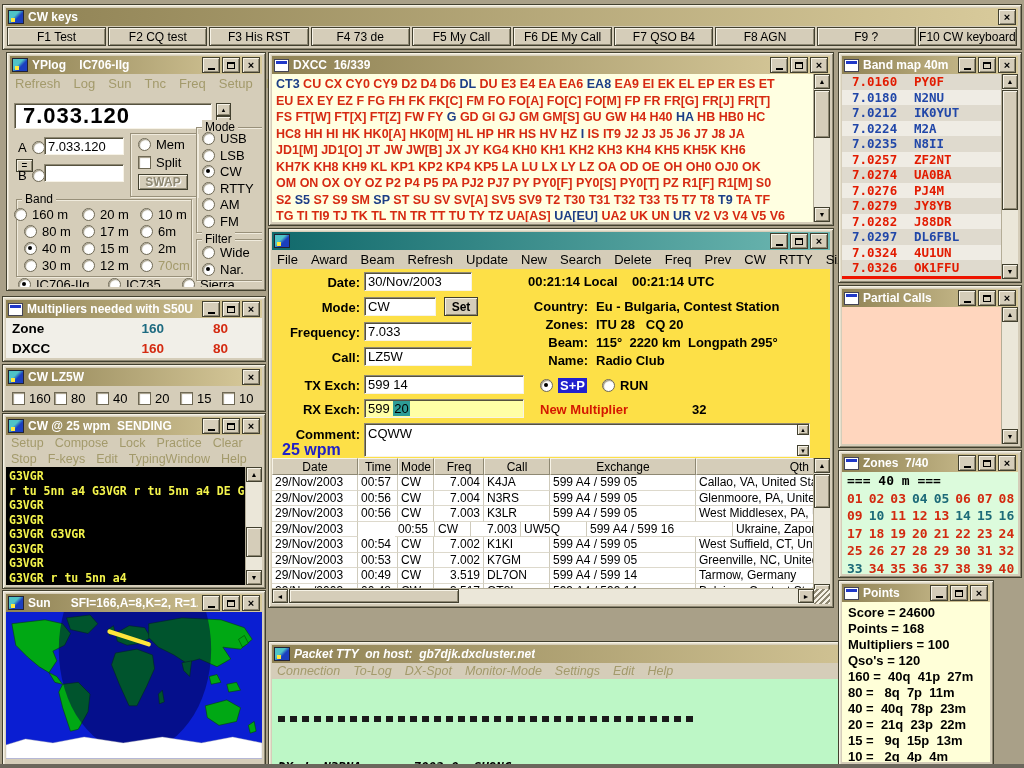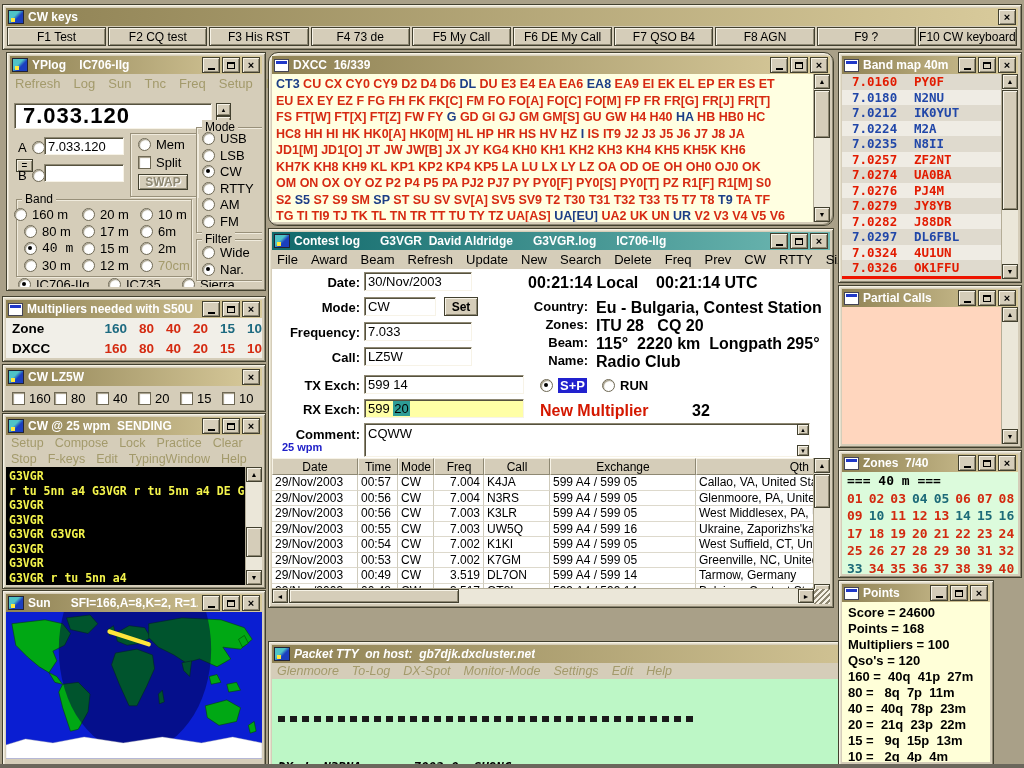--- a/index.html
+++ b/index.html
@@ -69,58 +69,58 @@
   #w-yplog{left:6px;top:52px;width:260px;height:239px;}
   #freq-display{position:absolute;left:4px;top:10px;width:198px;height:26px;font-size:22px;font-weight:bold;
                 letter-spacing:1px;display:flex;align-items:center;padding-left:8px;}
   #freq-spin{position:absolute;left:206px;top:10px;width:15px;height:26px;}
   .spin{width:15px;height:13px;font-size:6px;}
   .vfofield{position:absolute;height:18px;font-size:13px;display:flex;align-items:center;padding-left:3px;}
 
   
   #w-mult{left:2px;top:296px;width:264px;height:66px;}
   #mult-body{background:#F1EFE8;}
-  .mrow{position:absolute;left:6px;display:flex;align-items:center;font-weight:bold;font-size:13.5px;}
+  .mrow{position:absolute;left:6px;display:flex;align-items:center;font-weight:bold;font-size:13.5px;gap:37px;}
   .mrow .mlab{width:88px;color:#000;}
   .mrow .mc{width:27px;text-align:right;}
   .mc.red{color:#D42A10;} .mc.wk{color:#1C6A80;}
 
   
   #w-lz5w{left:2px;top:364px;width:264px;height:48px;}
   .lzitem{position:absolute;top:5px;display:flex;align-items:center;gap:4px;font-size:13px;}
 
   
   #w-cwsend{left:2px;top:413px;width:264px;height:176px;}
   #w-cwsend .menubar{padding:1px 5px;font-size:12.5px;gap:11px;}
   #cwterm{position:absolute;left:0;top:0;right:16px;bottom:0;background:#000;color:#F4F44C;
           font-family:"DejaVu Sans Mono",monospace;font-size:11.5px;font-weight:bold;line-height:14.5px;
           padding:2px 3px;white-space:pre;overflow:hidden;}
 
   
   #w-sun{left:2px;top:590px;width:264px;height:176px;}
   #sunmap{position:absolute;inset:0;}
 
   
-  #w-dxcc{left:268px;top:52px;width:566px;height:174px;border-radius:10px;}
+  #w-dxcc{left:268px;top:52px;width:566px;height:174px;}
   #dxcc-text{position:absolute;left:0;top:0;right:16px;bottom:0;background:#FFFFE1;padding:2px 4px;overflow:hidden;}
   .dxline{white-space:pre;line-height:16.5px;font-size:12.5px;font-weight:bold;}
   .pfx{color:#D62A12;} .pfx.wk{color:#1C3E86;}
 
   
   #w-contest{left:268px;top:228px;width:566px;height:380px;}
-  #contest-form{position:absolute;left:0;top:0;right:0;height:235px;background:#ffffff;}
+  #contest-form{position:absolute;left:0;top:0;right:0;height:235px;background:#fde047;}
   .flab{position:absolute;width:86px;text-align:right;font-weight:bold;font-size:13px;color:#000;}
   .ffield{position:absolute;height:19px;font-size:13px;display:flex;align-items:center;padding-left:3px;white-space:pre;}
-  .info{position:absolute;font-weight:bold;font-size:16px;color:#000;white-space:pre;}
+  .info{position:absolute;font-weight:bold;font-size:13px;color:#000;white-space:pre;}
   .ilab{position:absolute;width:64px;text-align:right;font-weight:bold;font-size:13px;color:#000;}
   #rx-field{background:#FFFFA6;}
   .selhi{background:#2E9C96;color:#000;padding:0 1px;}
   .sp-hi{background:#2121CE;color:#FFF;padding:0 2px;}
   #new-mult{color:#D41800;}
-  #wpm{color:#2020C8;font-weight:bold;font-size:11px;position:absolute;left:10px;top:172px;}
+  #wpm{color:#2020C8;font-weight:bold;font-size:16px;position:absolute;left:10px;top:172px;}
   #comment-field{align-items:flex-start;padding-top:2px;}
   .mini-arrows{position:absolute;width:13px;}
   #log-table{position:absolute;left:0;top:189px;right:16px;height:141px;}
   .lt-head{display:flex;height:17px;}
   .hcell{background:#D5CDB9;border:1px solid;border-color:#F7F3E7 #8E8873 #8E8873 #F7F3E7;
          font-size:12px;display:flex;align-items:center;justify-content:center;box-sizing:border-box;color:#000;}
   .lt-row{display:flex;height:15.5px;background:#FFF;box-sizing:border-box;}
   .cell{font-size:12px;line-height:15px;white-space:nowrap;overflow:hidden;border-right:1px solid #CFCBBC;
         border-bottom:1px solid #DDD9CC;box-sizing:border-box;padding:0 3px;color:#000;}
 
@@ -303,21 +303,21 @@
           <span>80 m</span>
         </div>
         <div class="ri" style="left: 72px; top: 131px;">
           <span class="rb"></span>
           <span>17 m</span>
         </div>
         <div class="ri" style="left: 130px; top: 131px;">
           <span class="rb"></span>
           <span>6m</span>
         </div>
-        <div class="ri" style="left: 14px; top: 148px; font-family: Liberation Mono, monospace;">
+        <div class="ri" style="left: 14px; top: 148px;">
           <span class="rb on"></span>
           <span>40 m</span>
         </div>
         <div class="ri" style="left: 72px; top: 148px;">
           <span class="rb"></span>
           <span>15 m</span>
         </div>
         <div class="ri" style="left: 130px; top: 148px;">
           <span class="rb"></span>
           <span>2m</span>
@@ -556,21 +556,20 @@
         <div class="sbtn" style="bottom:0;left:0;width:16px;height:15px;">
             <span>▼</span>
           </div>
       </div>
     </div>
   </div>
 
   <div class="win" id="w-contest">
     <div class="tb act">
       <span class="appicon"></span>
-      <span class="t">Contest log      G3VGR  David Aldridge      G3VGR.log      IC706-IIg</span>
       <span class="caps">
         <span class="cap">
             <span class="g-min"></span>
           </span>
         <span class="cap">
             <span class="g-max"></span>
           </span>
         <span class="cap">
             <span class="g-x">×</span>
           </span>
@@ -674,21 +673,21 @@
               <div class="cell" style="width: 86px;">29/Nov/2003</div>
               <div class="cell" style="width: 40px;">00:56</div>
               <div class="cell" style="width: 36px;">CW</div>
               <div class="cell" style="width: 50px; text-align: right;">7.003</div>
               <div class="cell" style="width: 66px;">K3LR</div>
               <div class="cell" style="width: 146px;">599 A4 / 599 05</div>
               <div class="cell" style="width: 120px; flex: 1 1 0%; border-right: none;">West Middlesex, PA, Unite</div>
             </div>
             <div class="lt-row">
               <div class="cell" style="width: 86px;">29/Nov/2003</div>
-              <div class="cell" style="width: 40px;">00:55</div>
+              <div class="cell" style="width: 40px; margin-left: 37px;">00:55</div>
               <div class="cell" style="width: 36px;">CW</div>
               <div class="cell" style="width: 50px; text-align: right;">7.003</div>
               <div class="cell" style="width: 66px;">UW5Q</div>
               <div class="cell" style="width: 146px;">599 A4 / 599 16</div>
               <div class="cell" style="width: 120px; flex: 1 1 0%; border-right: none;">Ukraine, Zaporizhs'ka obla</div>
             </div>
             <div class="lt-row">
               <div class="cell" style="width: 86px;">29/Nov/2003</div>
               <div class="cell" style="width: 40px;">00:54</div>
               <div class="cell" style="width: 36px;">CW</div>
@@ -758,21 +757,21 @@
           </span>
         <span class="cap">
             <span class="g-max"></span>
           </span>
         <span class="cap">
             <span class="g-x">×</span>
           </span>
       </span>
     </div>
     <div class="menubar dis" id="packet-menu">
-        <span class="mi">Glenmoore</span>
+        <span class="mi">Connection</span>
         <span class="mi">To-Log</span>
         <span class="mi">DX-Spot</span>
         <span class="mi">Monitor-Mode</span>
         <span class="mi">Settings</span>
         <span class="mi">Edit</span>
         <span class="mi">Help</span>
       </div>
     <div class="body">
       <div id="pkterm">
         <div class="clip-line"></div>

